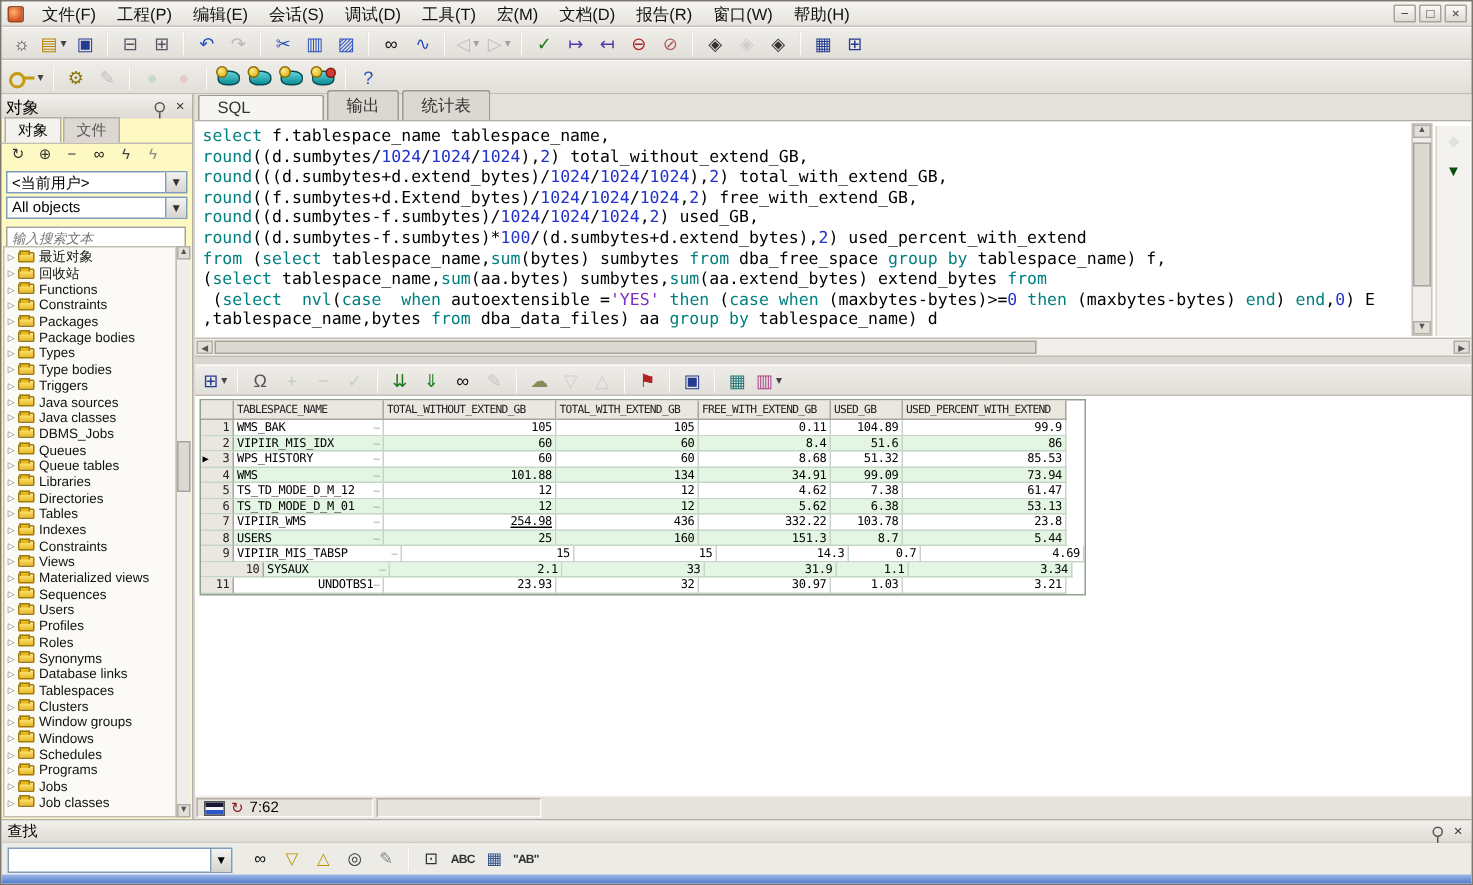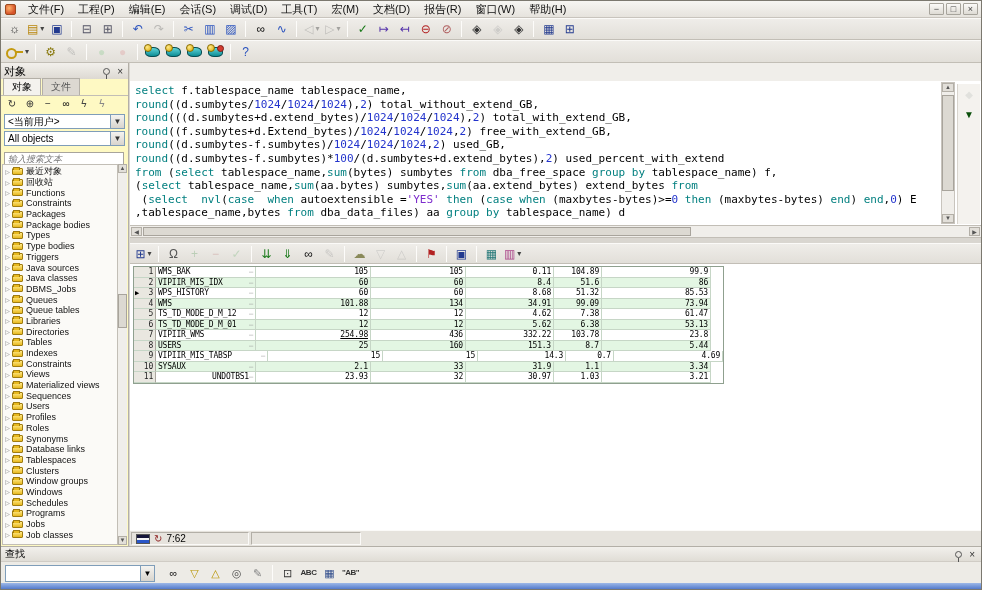--- a/index.html
+++ b/index.html
@@ -481,20 +481,25 @@
         </div>
       </div>
     <div id="tree-scroll">
       <span class="sarrow" style="top:0">▲</span>
       <span class="sthumb" style="top:130px;height:34px"></span>
       <span class="sarrow" style="bottom:0">▼</span>
     </div>
   </div>
 
   <div id="main">
+    <div id="etabs">
+        <span class="etab active">SQL</span>
+        <span class="etab">输出</span>
+        <span class="etab">统计表</span>
+      </div>
 
     <div id="editor">
       <div id="sql-code"><div class="line"><span class="k">select</span><span class="t"> f.tablespace_name tablespace_name,</span></div><div class="line"><span class="k">round</span><span class="t">((d.sumbytes/</span><span class="n">1024</span><span class="t">/</span><span class="n">1024</span><span class="t">/</span><span class="n">1024</span><span class="t">),</span><span class="n">2</span><span class="t">) total_without_extend_GB,</span></div><div class="line"><span class="k">round</span><span class="t">(((d.sumbytes+d.extend_bytes)/</span><span class="n">1024</span><span class="t">/</span><span class="n">1024</span><span class="t">/</span><span class="n">1024</span><span class="t">),</span><span class="n">2</span><span class="t">) total_with_extend_GB,</span></div><div class="line"><span class="k">round</span><span class="t">((f.sumbytes+d.Extend_bytes)/</span><span class="n">1024</span><span class="t">/</span><span class="n">1024</span><span class="t">/</span><span class="n">1024</span><span class="t">,</span><span class="n">2</span><span class="t">) free_with_extend_GB,</span></div><div class="line"><span class="k">round</span><span class="t">((d.sumbytes-f.sumbytes)/</span><span class="n">1024</span><span class="t">/</span><span class="n">1024</span><span class="t">/</span><span class="n">1024</span><span class="t">,</span><span class="n">2</span><span class="t">) used_GB,</span></div><div class="line"><span class="k">round</span><span class="t">((d.sumbytes-f.sumbytes)*</span><span class="n">100</span><span class="t">/(d.sumbytes+d.extend_bytes),</span><span class="n">2</span><span class="t">) used_percent_with_extend</span></div><div class="line"><span class="k">from</span><span class="t"> (</span><span class="k">select</span><span class="t"> tablespace_name,</span><span class="k">sum</span><span class="t">(bytes) sumbytes </span><span class="k">from</span><span class="t"> dba_free_space </span><span class="k">group by</span><span class="t"> tablespace_name) f,</span></div><div class="line"><span class="t">(</span><span class="k">select</span><span class="t"> tablespace_name,</span><span class="k">sum</span><span class="t">(aa.bytes) sumbytes,</span><span class="k">sum</span><span class="t">(aa.extend_bytes) extend_bytes </span><span class="k">from</span></div><div class="line"><span class="t"> (</span><span class="k">select</span><span class="t">  </span><span class="k">nvl</span><span class="t">(</span><span class="k">case</span><span class="t">  </span><span class="k">when</span><span class="t"> autoextensible =</span><span class="s">'YES'</span><span class="t"> </span><span class="k">then</span><span class="t"> (</span><span class="k">case</span><span class="t"> </span><span class="k">when</span><span class="t"> (maxbytes-bytes)&gt;=</span><span class="n">0</span><span class="t"> </span><span class="k">then</span><span class="t"> (maxbytes-bytes) </span><span class="k">end</span><span class="t">) </span><span class="k">end</span><span class="t">,</span><span class="n">0</span><span class="t">) E</span></div><div class="line"><span class="t">,tablespace_name,bytes </span><span class="k">from</span><span class="t"> dba_data_files) aa </span><span class="k">group by</span><span class="t"> tablespace_name) d</span></div></div>
       <div id="ed-vscroll">
         <span class="sarrow" style="top:0">▲</span>
         <span class="sthumb" style="top:12px;height:96px"></span>
         <span class="sarrow" style="bottom:0">▼</span>
       </div>
       <div id="ed-side">
           <span class="tbtn dis">
@@ -568,20 +573,29 @@
           <span style="color: rgb(34, 119, 119);">▦</span>
         </span>
         <span class="tbtn">
           <span style="color: rgb(170, 68, 136);">▥</span>
           <span class="caret">▾</span>
         </span>
       </div>
 
     <div id="results">
       <div id="grid">
+          <div class="grow head">
+            <span class="gcell rowhead" style="width: 22px;"></span>
+            <span class="gcell" style="width: 100px;">TABLESPACE_NAME</span>
+            <span class="gcell" style="width: 115px;">TOTAL_WITHOUT_EXTEND_GB</span>
+            <span class="gcell" style="width: 95px;">TOTAL_WITH_EXTEND_GB</span>
+            <span class="gcell" style="width: 88px;">FREE_WITH_EXTEND_GB</span>
+            <span class="gcell" style="width: 48px;">USED_GB</span>
+            <span class="gcell" style="width: 109px;">USED_PERCENT_WITH_EXTEND</span>
+          </div>
           <div class="grow">
             <span class="gcell rowhead" style="width: 22px;">1</span>
             <span class="gcell" style="width: 100px;">WMS_BAK<span class="cellbtn">—</span></span>
             <span class="gcell num" style="width: 115px;">105</span>
             <span class="gcell num" style="width: 95px;">105</span>
             <span class="gcell num" style="width: 88px;">0.11</span>
             <span class="gcell num" style="width: 48px;">104.89</span>
             <span class="gcell num" style="width: 109px;">99.9</span>
           </div>
           <div class="grow alt">
@@ -650,22 +664,22 @@
           <div class="grow">
             <span class="gcell rowhead" style="width: 22px;">9</span>
             <span class="gcell" style="width: 112px;">VIPIIR_MIS_TABSP<span class="cellbtn">—</span></span>
             <span class="gcell num" style="width: 115px;">15</span>
             <span class="gcell num" style="width: 95px;">15</span>
             <span class="gcell num" style="width: 88px;">14.3</span>
             <span class="gcell num" style="width: 48px;">0.7</span>
             <span class="gcell num" style="width: 109px;">4.69</span>
           </div>
           <div class="grow alt">
-            <span class="gcell rowhead" style="width: 22px;">10</span>
-            <span class="gcell" style="width: 100px;">SYSAUX<span class="cellbtn">—</span></span>
+            <span class="gcell rowhead" style="width: 42px;">10</span>
+            <span class="gcell" style="width: 84px;">SYSAUX<span class="cellbtn">—</span></span>
             <span class="gcell num" style="width: 115px;">2.1</span>
             <span class="gcell num" style="width: 95px;">33</span>
             <span class="gcell num" style="width: 88px;">31.9</span>
             <span class="gcell num" style="width: 48px;">1.1</span>
             <span class="gcell num" style="width: 109px;">3.34</span>
           </div>
           <div class="grow">
             <span class="gcell rowhead" style="width: 22px;">11</span>
             <span class="gcell" style="width: 100px; text-align: right;">UNDOTBS1<span class="cellbtn">—</span></span>
             <span class="gcell num" style="width: 115px;">23.93</span>

